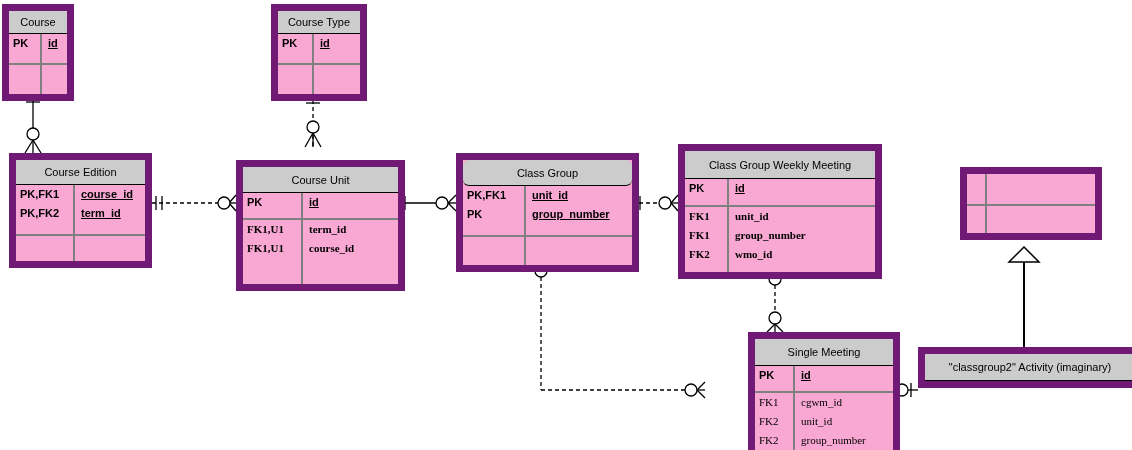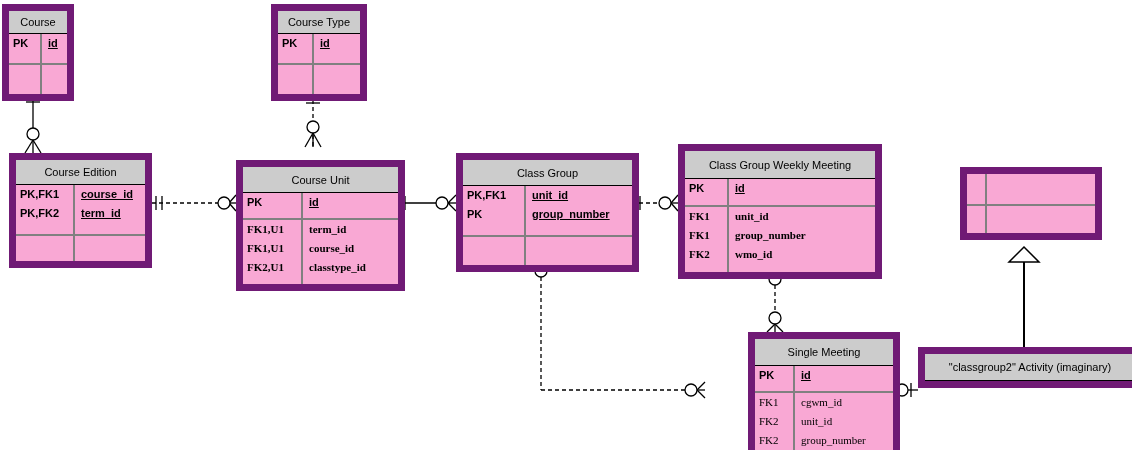--- a/index.html
+++ b/index.html
@@ -165,31 +165,27 @@
           </div>
       <div class="e-sec e-attrs" style="height: 66px;">
             <div class="e-row">
               <span class="e-label" style="width: 58px;">FK1,U1</span>
               <span class="e-name">term_id</span>
             </div>
             <div class="e-row">
               <span class="e-label" style="width: 58px;">FK1,U1</span>
               <span class="e-name">course_id</span>
             </div>
-            <div class="e-row">
-              <span class="e-label" style="width: 58px;">FK2,U1</span>
-              <span class="e-name">classtype_id</span>
-            </div>
           </div>
       <div class="e-coldiv" style="left: 58px; background: rgb(128, 128, 128);"></div>
     </div>
   </div>
 
   <div class="entity" style="left: 456px; top: 153px; width: 169px;">
-    <div class="e-header" style="height: 25px;">Class Group</div>
+    <div class="e-header" style="height: 25px; border-radius: 6px;">Class Group</div>
     <div class="e-body">
       <div class="e-sec e-keys" style="height: 49px;">
             <div class="e-row">
               <span class="e-label" style="width: 61px;">PK,FK1</span>
               <span class="e-name u">unit_id</span>
             </div>
             <div class="e-row">
               <span class="e-label" style="width: 61px;">PK</span>
               <span class="e-name u">group_number</span>
             </div>

